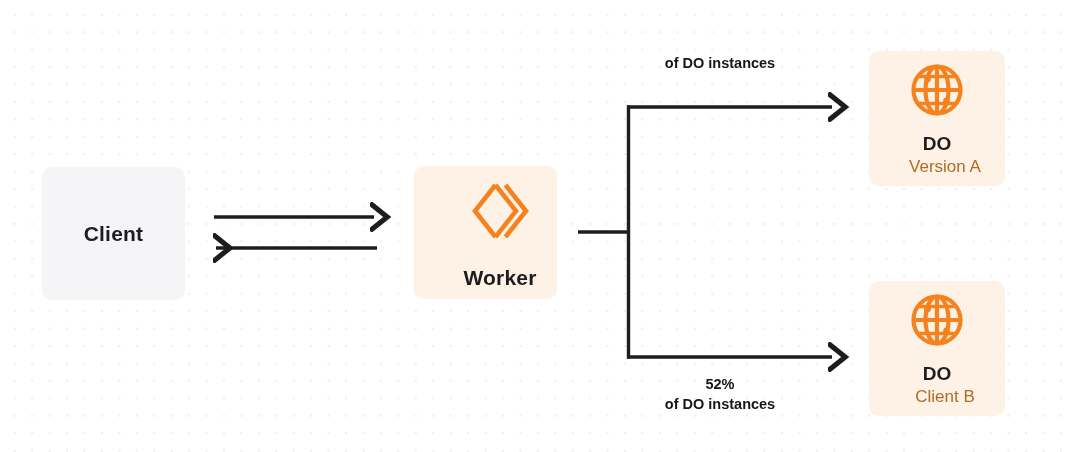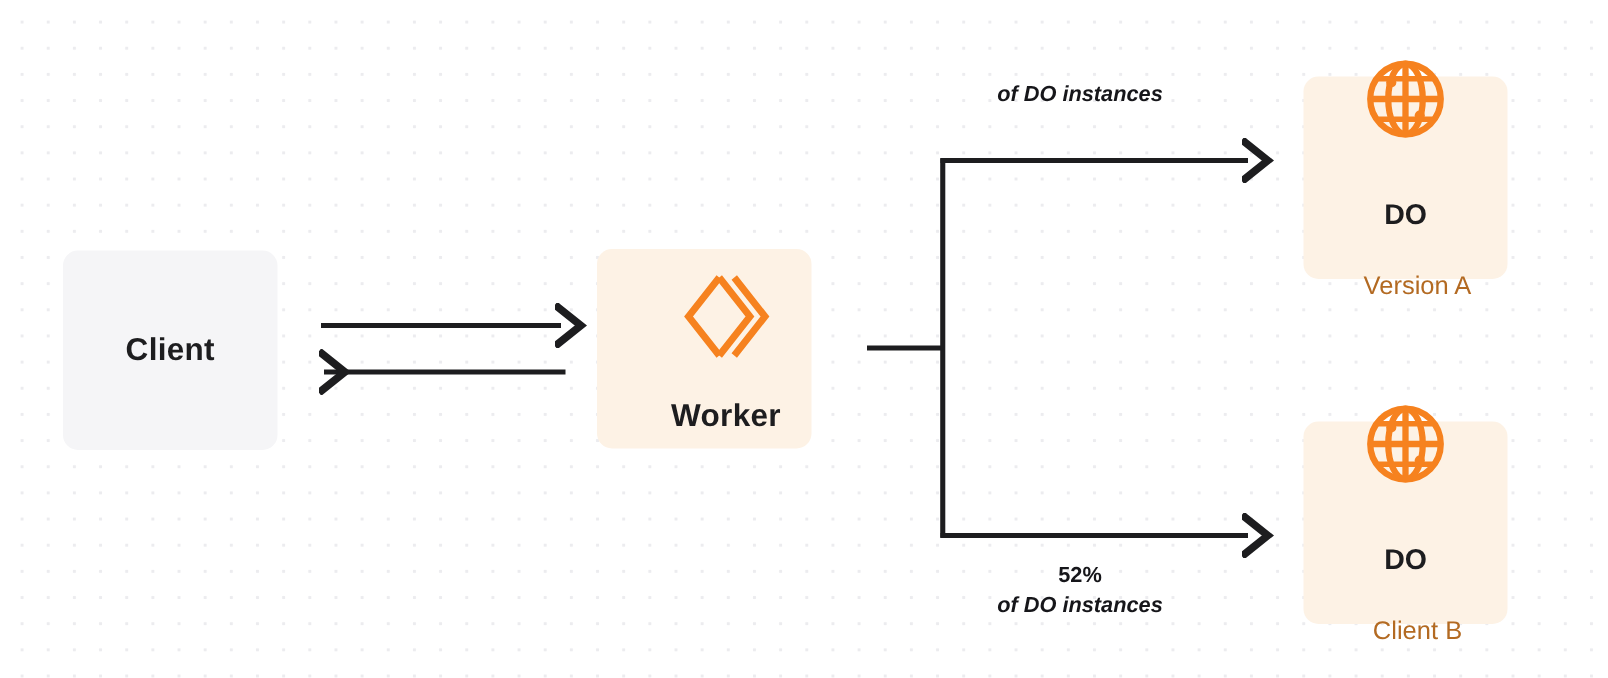--- a/index.html
+++ b/index.html
@@ -38,42 +38,41 @@
     background: #f5f5f7;
   }
   .node-client .node-title {
     font-size: 21px;
     font-weight: bold;
     color: #1d1d1f;
     letter-spacing: 0.2px;
   }
 
   .node-worker {
-    left: 398px;
+    left: 414px;
     top: 166px;
     width: 143px;
     height: 133px;
     background: #fdf2e5;
     padding-left: 29px;
   }
   .node-worker .node-title {
     font-size: 21px;
     font-weight: bold;
     color: #1d1d1f;
     letter-spacing: 0.2px;
     margin-top: 20px;
   }
 
   .node-do {
     left: 869px;
     top: 51px;
     width: 136px;
     height: 135px;
     background: #fdf2e5;
-    gap: 24px;
   }
   .node-do-b {
     top: 281px;
   }
   .node-do .node-title {
     font-size: 19px;
     font-weight: bold;
     color: #1d1d1f;
     margin-top: 14px;
     line-height: 1.1;
@@ -106,21 +105,21 @@
   .edge-label {
     position: absolute;
     text-align: center;
     font-size: 14.5px;
     font-weight: bold;
     color: #16161a;
     line-height: 1.38;
     white-space: nowrap;
   }
   .edge-label .lbl-pct { display: block; }
-  .edge-label .lbl-text { display: block; font-style: italic; }
+  .edge-label .lbl-text { display: block; }
 
   .edge-label-top {
     left: 602px;
     top: 53px;
     width: 236px;
   }
   .edge-label-bottom {
     left: 602px;
     top: 374px;
     width: 236px;

